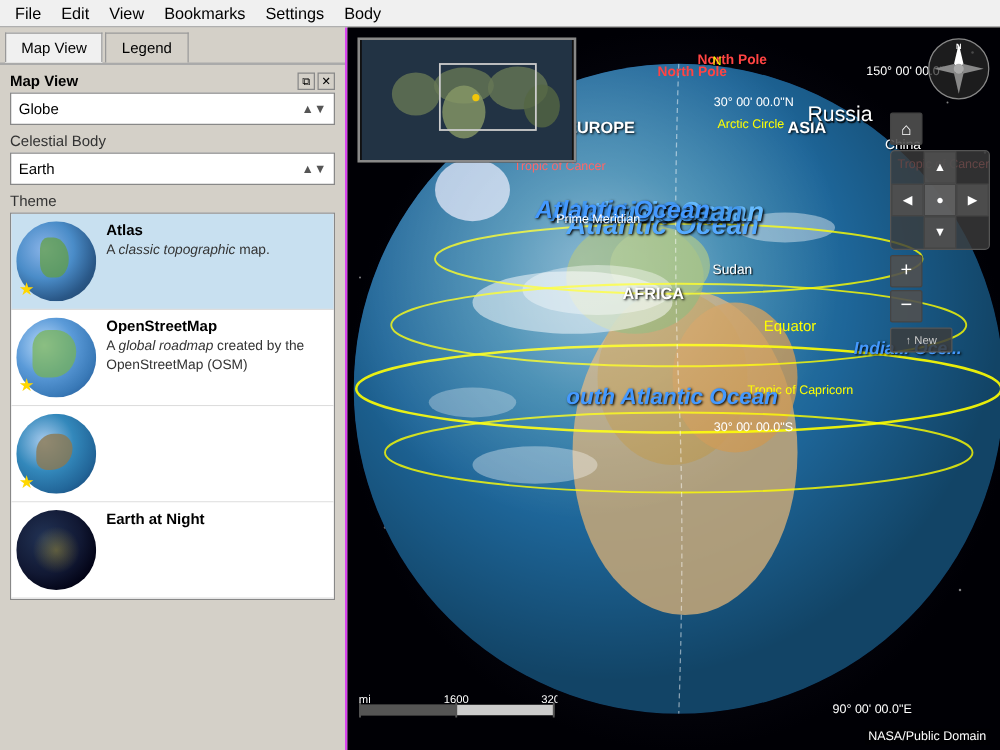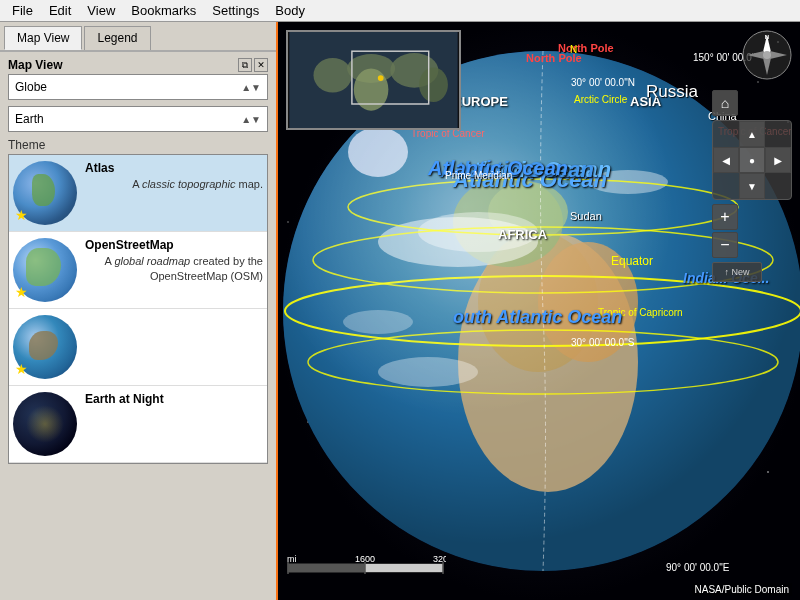--- a/index.html
+++ b/index.html
@@ -26,21 +26,21 @@
       height: 578px;
     }
 
     
     #left-panel {
       width: 278px;
       min-width: 278px;
       background: #d4d0c8;
       display: flex;
       flex-direction: column;
-      border-right: 2px solid #f97316;
+      border-right: 2px solid #d946ef;
       overflow: hidden;
     }
 
     
     #tabs {
       display: flex;
       background: #d4d0c8;
       padding: 4px 4px 0 4px;
       border-bottom: 2px solid #aaa;
     }
@@ -148,21 +148,20 @@
     }
     .theme-title {
       font-weight: bold;
       font-size: 12px;
       margin-bottom: 2px;
     }
     .theme-desc {
       font-size: 11px;
       color: #333;
       line-height: 1.4;
-      text-align: right;
     }
     .theme-desc em {
       font-style: italic;
     }
 
     
     #map-area {
       flex: 1;
       background: #000;
       position: relative;
@@ -398,20 +397,21 @@
           <div class="win-btn">⧉</div>
           <div class="win-btn">✕</div>
         </div>
       </div>
 
       <div class="select-box">
         <span>Globe</span>
         <span class="select-arrow">▲▼</span>
       </div>
 
+      <div class="section-label">Celestial Body</div>
       <div class="select-box">
         <span>Earth</span>
         <span class="select-arrow">▲▼</span>
       </div>
 
       <div class="section-label">Theme</div>
       <div id="theme-list">
           <div class="theme-item selected">
             <div class="theme-thumb">
               <div class="globe-thumb globe-thumb-atlas"></div>

